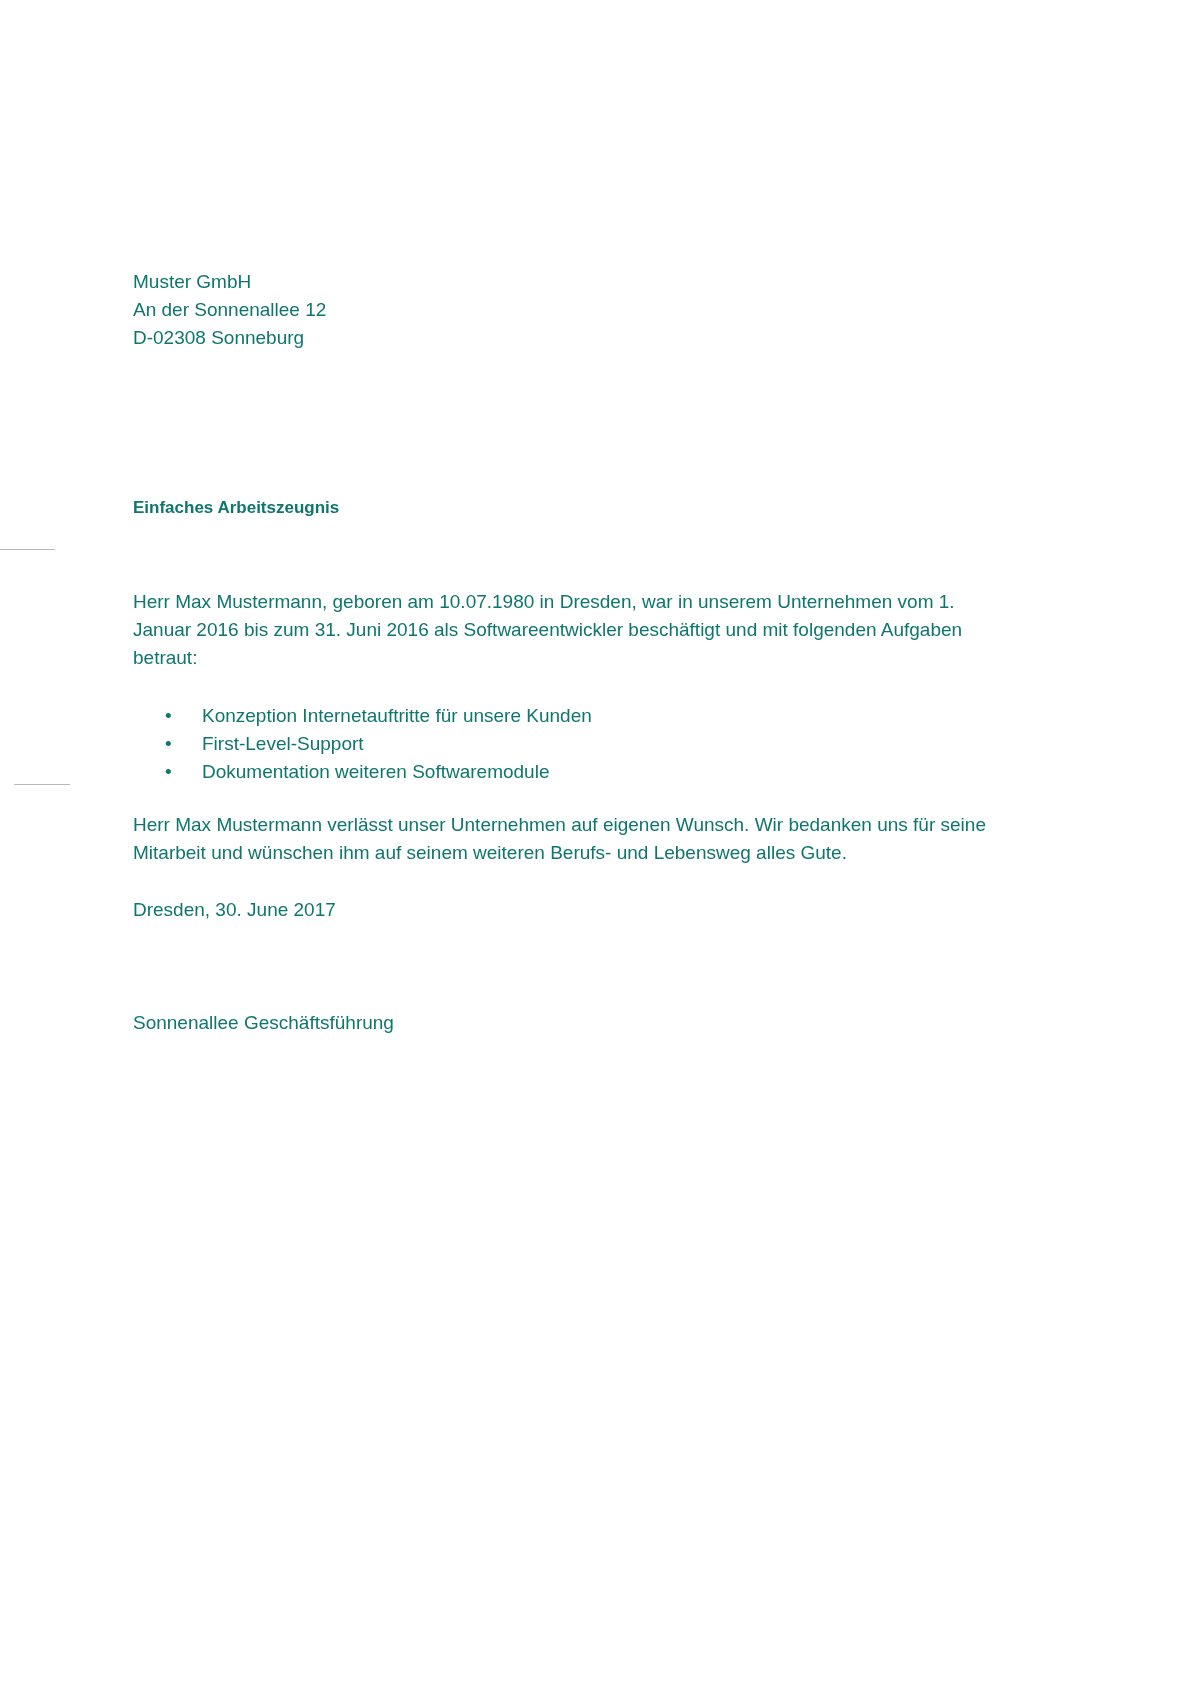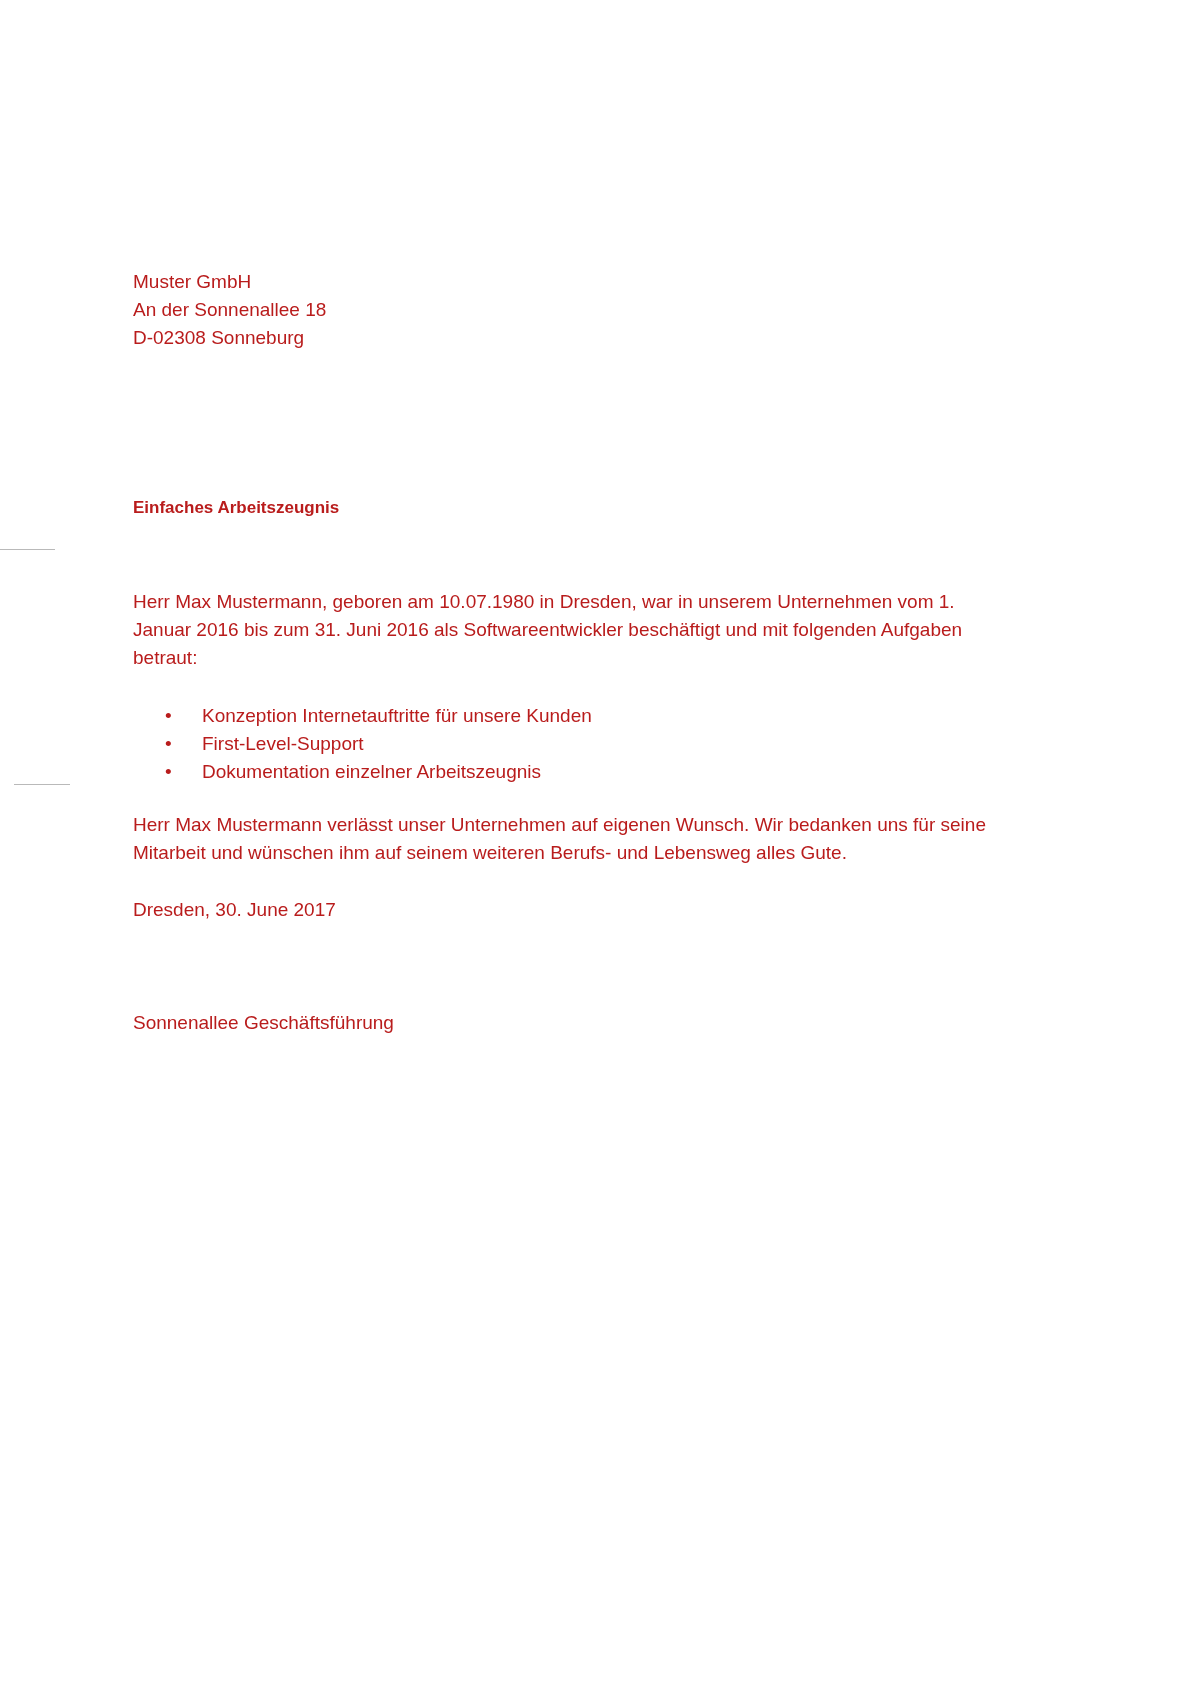--- a/index.html
+++ b/index.html
@@ -6,21 +6,21 @@
     margin: 0;
     padding: 0;
     background: #ffffff;
   }
   .page {
     position: relative;
     width: 1200px;
     height: 1697px;
     background: #ffffff;
     font-family: "Liberation Sans", sans-serif;
-    color: #b91c1c;
+    color: #0f766e;
     overflow: hidden;
   }
   .content {
     position: absolute;
     left: 133px;
     top: 0;
     width: 875px;
     font-size: 19px;
     line-height: 28px;
   }
@@ -85,32 +85,32 @@
 
 <div class="page">
 
   <div class="fold-mark fold-mark-top"></div>
   <div class="fold-mark fold-mark-bottom"></div>
 
   <div class="content">
 
     <div class="sender-block">
       <span class="sender-line">Muster GmbH</span>
-      <span class="sender-line">An der Sonnenallee 18</span>
+      <span class="sender-line">An der Sonnenallee 12</span>
       <span class="sender-line">D-02308 Sonneburg</span>
     </div>
 
     <div class="doc-heading">Einfaches Arbeitszeugnis</div>
 
     <p class="intro-paragraph">Herr Max Mustermann, geboren am 10.07.1980 in Dresden, war in unserem Unternehmen vom 1. Januar 2016 bis zum 31. Juni 2016 als Softwareentwickler beschäftigt und mit folgenden Auf­gaben betraut:</p>
 
     <ul class="task-list">
       <li class="task-item">Konzeption Internetauftritte für unsere Kunden</li>
       <li class="task-item">First-Level-Support</li>
-      <li class="task-item">Dokumentation einzelner Arbeitszeugnis</li>
+      <li class="task-item">Dokumentation weiteren Softwaremodule</li>
     </ul>
 
     <p class="closing-paragraph">Herr Max Mustermann verlässt unser Unternehmen auf eigenen Wunsch. Wir bedanken uns für seine Mitarbeit und wünschen ihm auf seinem weiteren Berufs- und Lebensweg alles Gute.</p>
 
     <div class="dateline">Dresden, 30. June 2017</div>
 
     <div class="signature-line">Sonnenallee Geschäftsführung</div>
 
   </div>
 </div>

